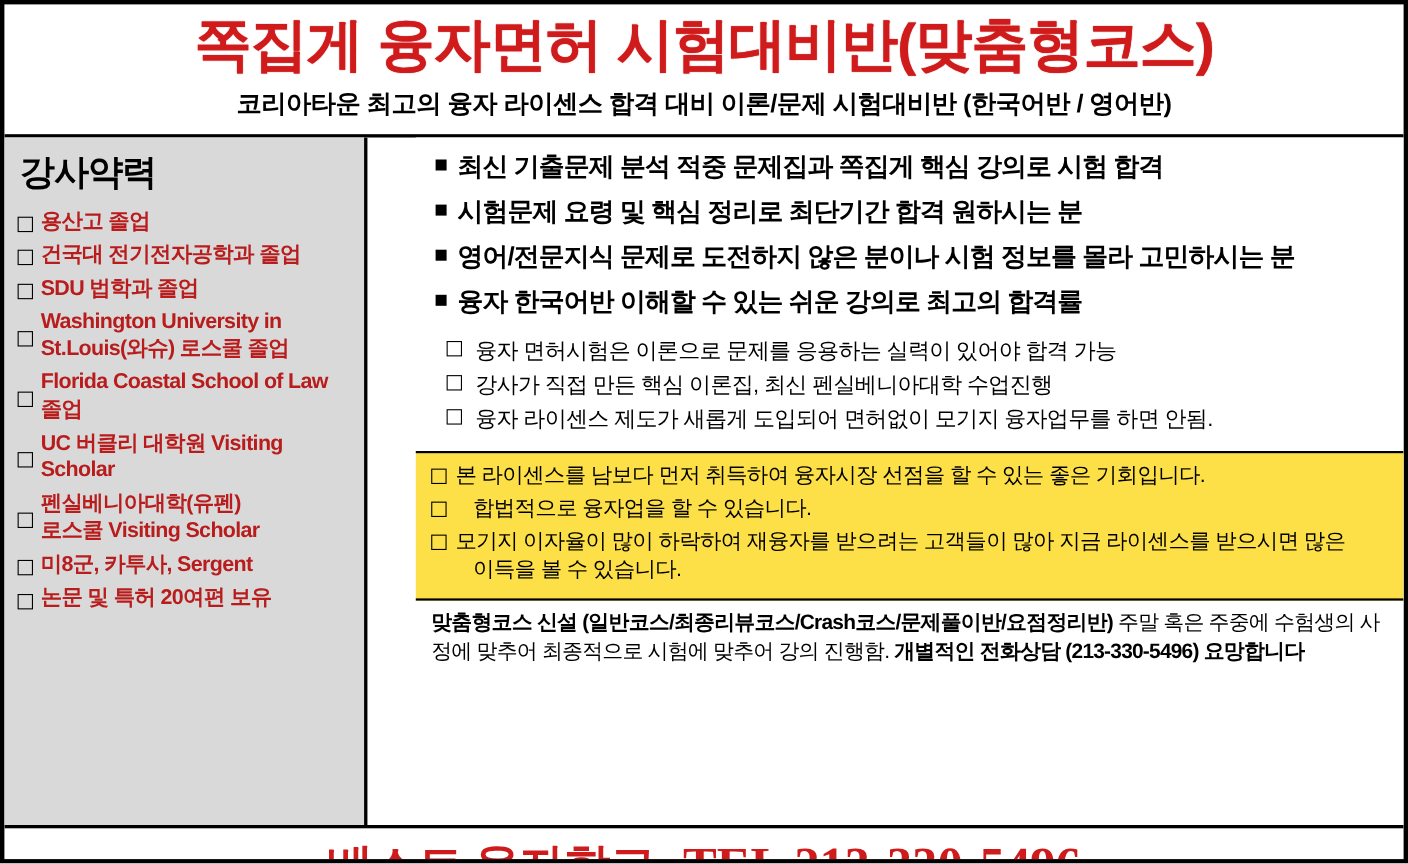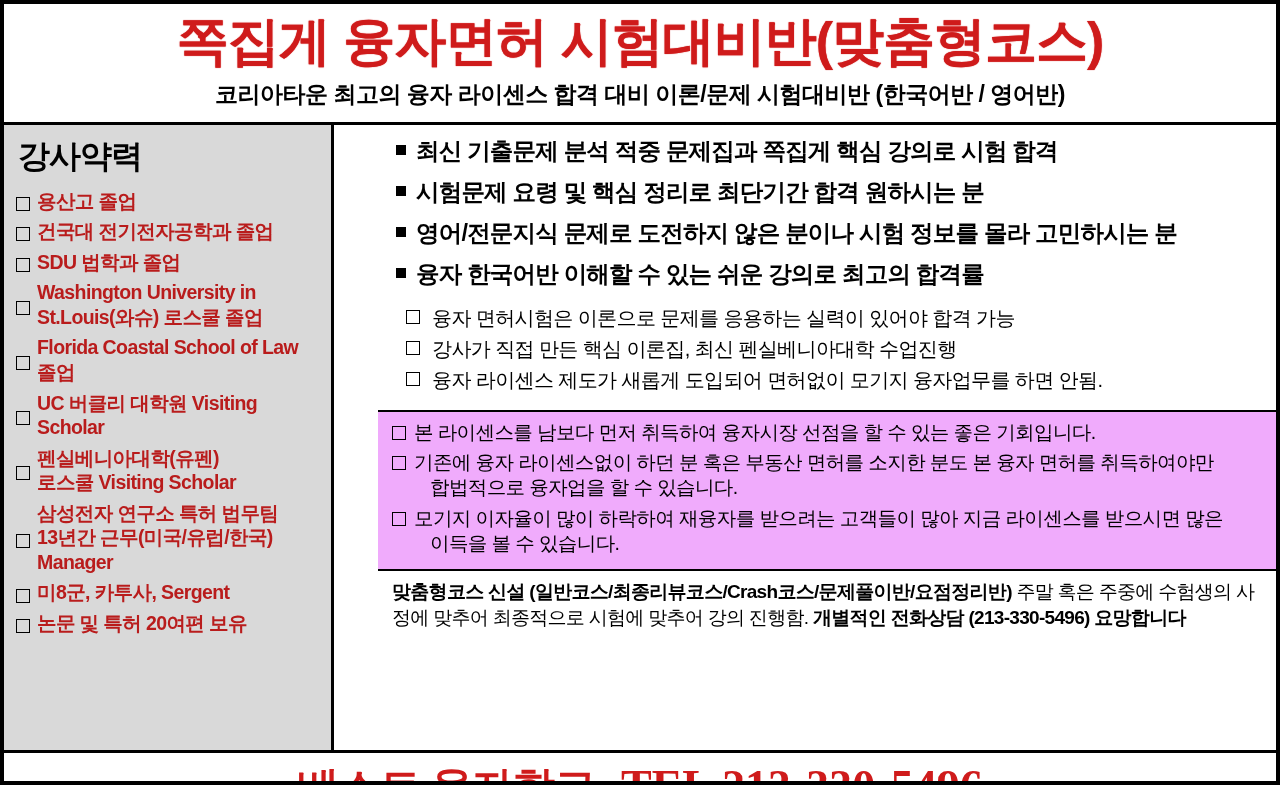--- a/index.html
+++ b/index.html
@@ -128,21 +128,21 @@
     align-items: flex-start;
     font-size: 20px;
     letter-spacing: -0.6px;
     color: #000;
     margin-bottom: 4px;
   }
   .subpoint .box { margin-top: 5px; margin-right: 12px; }
 
   
   .notice {
-    background: #f0abfc;
+    background: #fde047;
     border-top: 2px solid #000;
     border-bottom: 2px solid #000;
     padding: 8px 12px 8px 14px;
     margin-top: 6px;
   }
   .notice-item {
     display: flex;
     align-items: flex-start;
     font-size: 19.5px;
     letter-spacing: -0.6px;
@@ -242,28 +242,20 @@
           <div class="lec-item">
             <span class="box"></span>
             <span class="lec-text">
               <span class="ln">펜실베니아대학(유펜)</span>
               <span class="ln">로스쿨 Visiting Scholar</span>
             </span>
           </div>
           <div class="lec-item">
             <span class="box"></span>
             <span class="lec-text">
-              <span class="ln">삼성전자 연구소 특허 법무팀</span>
-              <span class="ln">13년간 근무(미국/유럽/한국)</span>
-              <span class="ln">Manager</span>
-            </span>
-          </div>
-          <div class="lec-item">
-            <span class="box"></span>
-            <span class="lec-text">
               <span class="ln">미8군, 카투사, Sergent</span>
             </span>
           </div>
           <div class="lec-item">
             <span class="box"></span>
             <span class="lec-text">
               <span class="ln">논문 및 특허 20여편 보유</span>
             </span>
           </div>
         </div>
@@ -313,21 +305,20 @@
         <div id="notice-list">
             <div class="notice-item">
               <span class="box"></span>
               <span class="notice-text">
                 <span class="ln">본 라이센스를 남보다 먼저 취득하여 융자시장 선점을 할 수 있는 좋은 기회입니다.</span>
               </span>
             </div>
             <div class="notice-item">
               <span class="box"></span>
               <span class="notice-text">
-                <span class="ln">기존에 융자 라이센스없이 하던 분 혹은 부동산 면허를 소지한 분도 본 융자 면허를 취득하여야만</span>
                 <span class="ln ind">합법적으로 융자업을 할 수 있습니다.</span>
               </span>
             </div>
             <div class="notice-item">
               <span class="box"></span>
               <span class="notice-text">
                 <span class="ln">모기지 이자율이 많이 하락하여 재융자를 받으려는 고객들이 많아 지금 라이센스를 받으시면 많은</span>
                 <span class="ln ind">이득을 볼 수 있습니다.</span>
               </span>
             </div>

